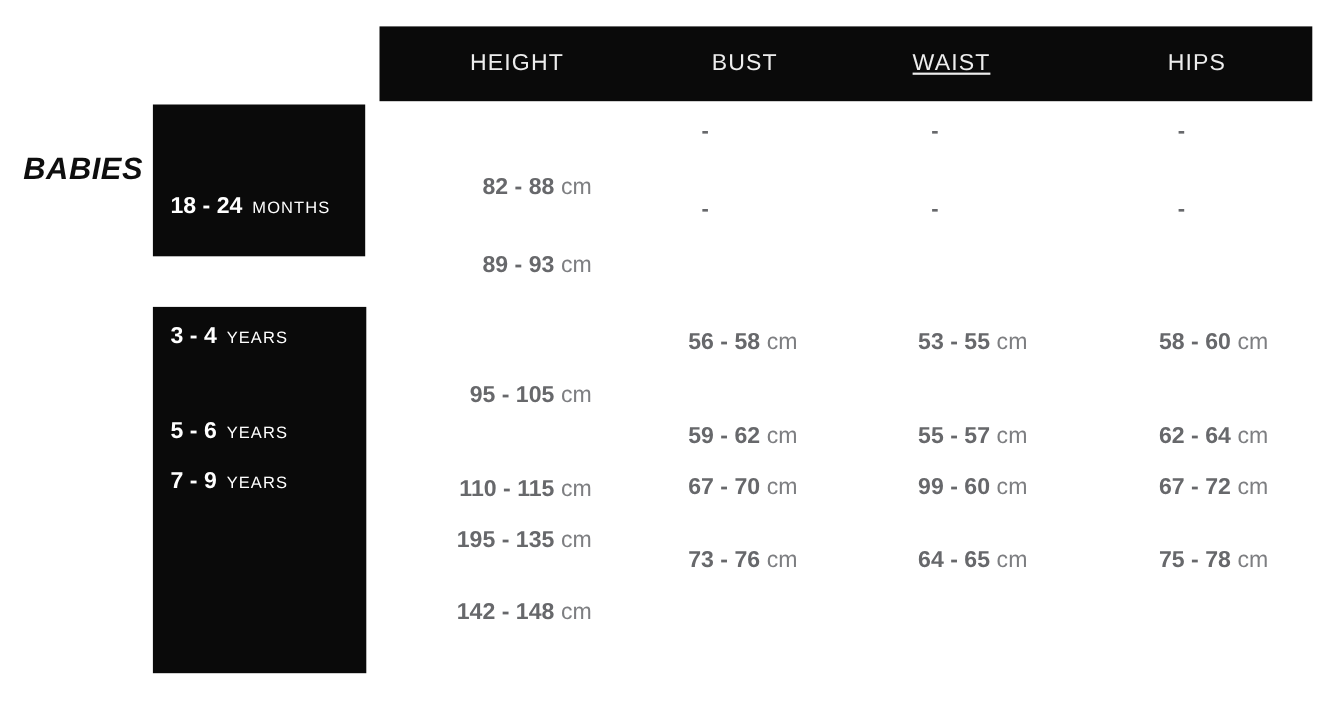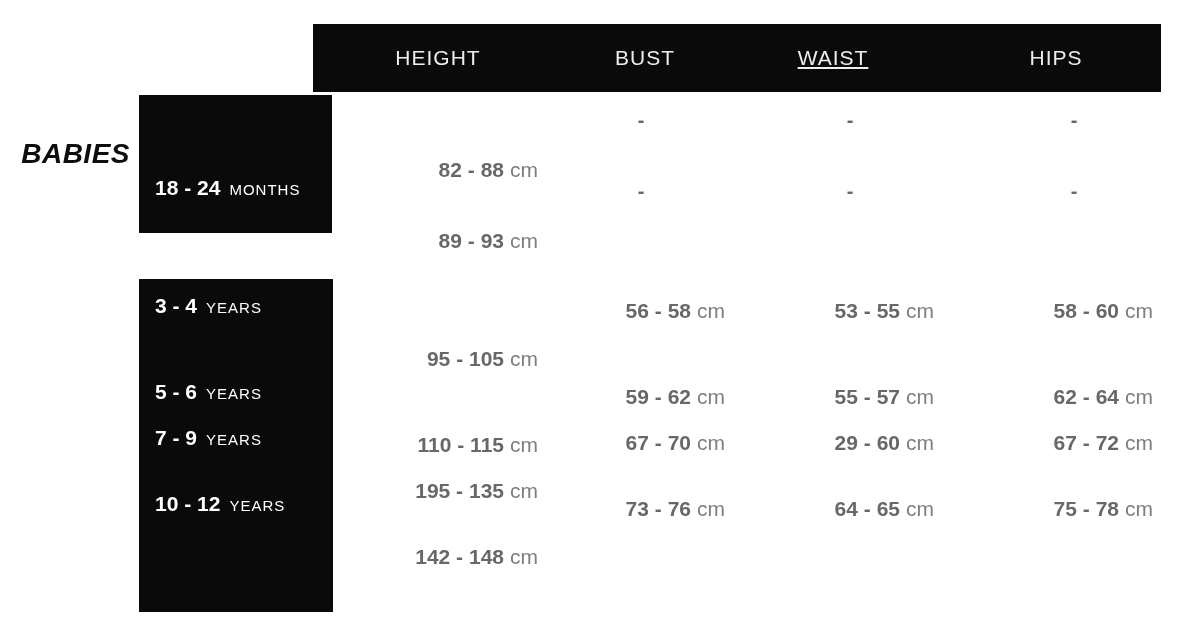--- a/index.html
+++ b/index.html
@@ -8,21 +8,21 @@
     width: 1200px;
     height: 642px;
     background: #ffffff;
     overflow: hidden;
     font-family: "Liberation Sans", sans-serif;
   }
 
   
   .header-bar {
     position: absolute;
-    left: 313px; top: 24px;
+    left: 345px; top: 24px;
     width: 848px; height: 68px;
     background: #0a0a0a;
   }
   .hcell {
     position: absolute;
     top: 50%;
     transform: translate(-50%, -50%);
     color: #ededed;
     font-size: 21px;
     letter-spacing: 1px;
@@ -150,28 +150,25 @@
     <div class="val v-waist"><span class="num">55 - 57</span><span class="unit">cm</span></div>
     <div class="val v-hips"><span class="num">62 - 64</span><span class="unit">cm</span></div>
   </div>
 
   <div class="row" style="top:418px">
     <div class="age-label">
       <span class="age-num">7 - 9</span><span class="age-unit">YEARS</span>
     </div>
     <div class="val v-height"><span class="num">195 - 135</span><span class="unit">cm</span></div>
     <div class="val v-bust"><span class="num">67 - 70</span><span class="unit">cm</span></div>
-    <div class="val v-waist"><span class="num">29 - 60</span><span class="unit">cm</span></div>
+    <div class="val v-waist"><span class="num">99 - 60</span><span class="unit">cm</span></div>
     <div class="val v-hips"><span class="num">67 - 72</span><span class="unit">cm</span></div>
   </div>
 
   <div class="row" style="top:484px">
-    <div class="age-label">
-      <span class="age-num">10 - 12</span><span class="age-unit">YEARS</span>
-    </div>
     <div class="val v-height"><span class="num">142 - 148</span><span class="unit">cm</span></div>
     <div class="val v-bust"><span class="num">73 - 76</span><span class="unit">cm</span></div>
     <div class="val v-waist"><span class="num">64 - 65</span><span class="unit">cm</span></div>
     <div class="val v-hips"><span class="num">75 - 78</span><span class="unit">cm</span></div>
   </div>
 
 
 </div>
 
 </body></html>

